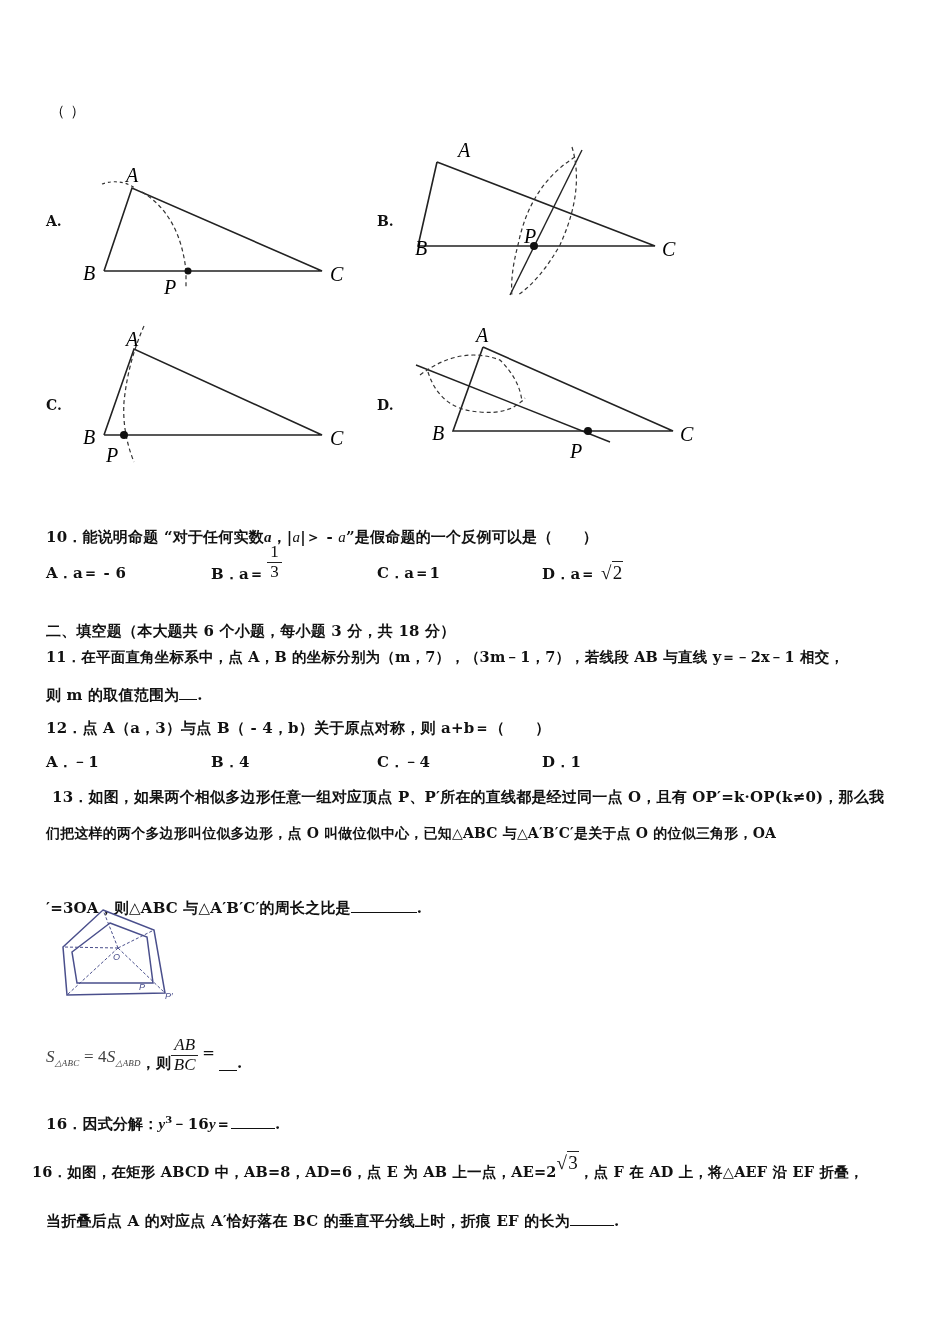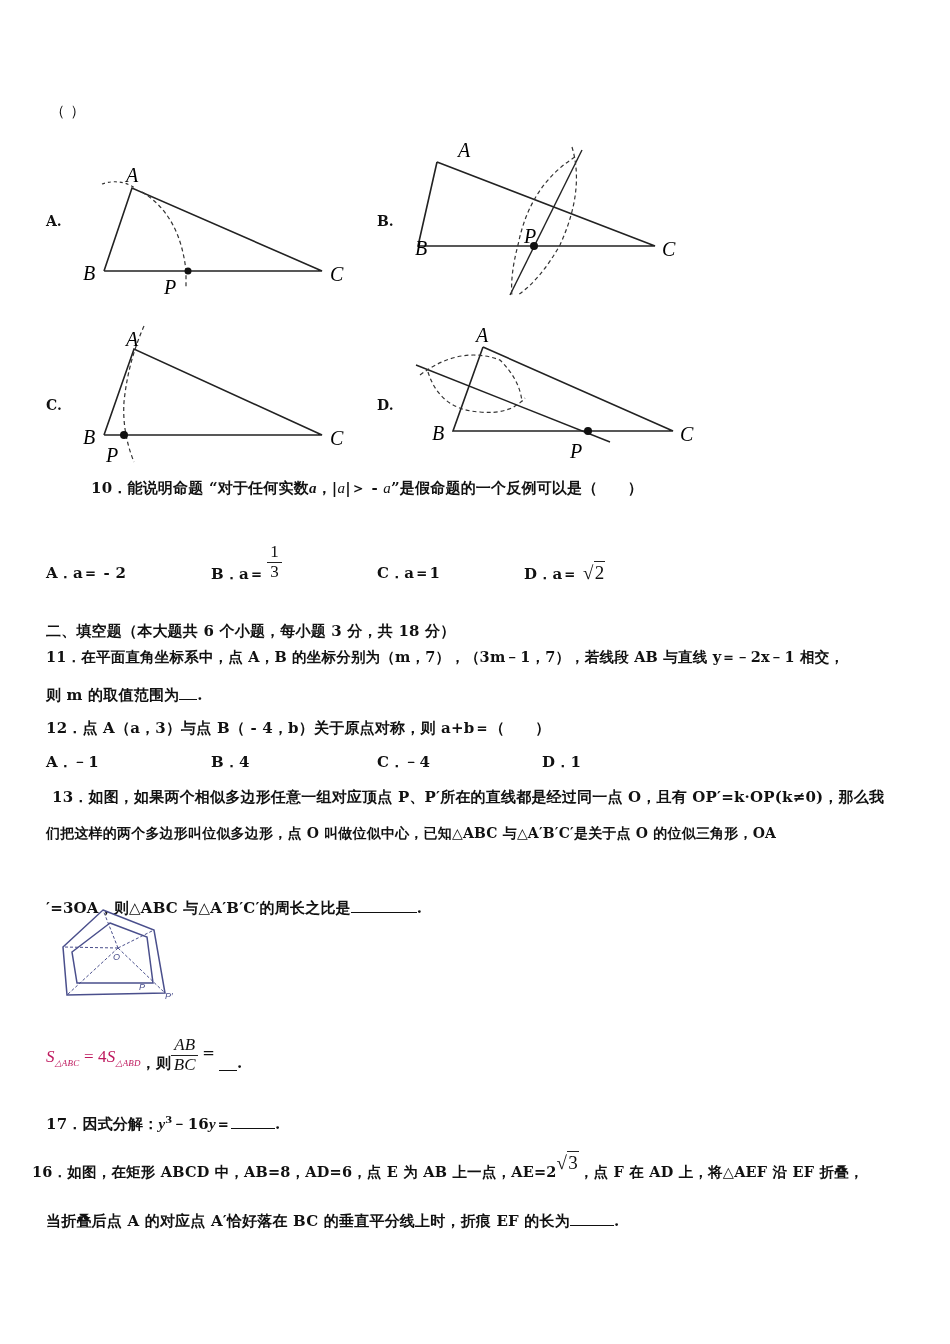--- a/index.html
+++ b/index.html
@@ -9,21 +9,21 @@
   .txt { font-size: 15px; font-weight: bold; white-space: nowrap; letter-spacing: 0.2px; }
   .opt-label { font-size: 14px; font-weight: bold; }
   .fig svg { display: block; }
   .ital { font-style: italic; font-family: "Liberation Serif", serif; }
   .frac { display: inline-flex; flex-direction: column; align-items: center; vertical-align: middle; font-weight: normal; font-family: "Liberation Serif", serif; font-size: 17px; line-height: 1.1; }
   .frac .num { border-bottom: 1px solid #222; padding: 0 3px; }
   .sqrt { font-family: "Liberation Serif", serif; font-weight: normal; font-size: 19px; }
   .sqrt .rad { border-top: 1px solid #222; padding: 0 1px; }
   .blank { display: inline-block; border-bottom: 1.5px solid #111; height: 14px; vertical-align: baseline; }
   sup { font-size: 10px; }
-  .math-s { font-family: "Liberation Serif", serif; font-style: italic; font-weight: normal; font-size: 17px; color: #be185d; text-align: right; }
+  .math-s { font-family: "Liberation Serif", serif; font-style: italic; font-weight: normal; font-size: 17px; color: #404040; text-align: right; }
   .math-s sub { font-size: 9px; }
 </style>
 </head>
 <body>
 
 <div class="abs txt" style="left:50px;top:102px;font-weight:normal;">（ ）</div>
 
 <div class="abs opt-label" style="left:46px;top:213px;">A.</div>
 <div class="abs fig" style="left:80px;top:160px;">
   <svg width="280" height="140" viewBox="0 0 280 140">
@@ -74,39 +74,39 @@
     <path d="M10,55 Q50,25 90,40 Q110,60 112,82" fill="none" stroke="#333" stroke-width="1.2" stroke-dasharray="4,3"></path>
     <path d="M18,52 Q30,90 70,92 Q100,95 115,78" fill="none" stroke="#333" stroke-width="1.2" stroke-dasharray="4,3"></path>
     <circle cx="178" cy="111" r="4" fill="#111"></circle>
     <text x="66" y="22" class="ital" font-size="20">A</text>
     <text x="22" y="120" class="ital" font-size="20">B</text>
     <text x="270" y="121" class="ital" font-size="20">C</text>
     <text x="160" y="138" class="ital" font-size="20">P</text>
   </svg>
 </div>
 
-<div class="abs txt" style="left:46px;top:479px;margin-left:45px;">
+<div class="abs txt" style="left:46px;top:528px;">
   <span>10．能说明命题 “对于任何实数</span><span class="ital">a</span><span>，|</span><span class="ital" style="font-weight:normal;">a</span><span>|＞ - </span><span class="ital" style="font-weight:normal;">a</span><span>”是假命题的一个反例可以是（　　）</span>
 </div>
 
 <div class="abs txt" style="left:46px;top:564px;">
-  <span>A．</span><span>a＝ - 2</span>
+  <span>A．</span><span>a＝ - 6</span>
 </div>
 <div class="abs txt" style="left:211px;top:540px;display:flex;align-items:center;height:44px;">
   <span style="margin-top:24px;">B．</span>
     <span style="margin-top:24px;">a＝</span>
   <span class="frac" style="margin-left:3px;">
       <span class="num">1</span>
       <span>3</span>
     </span>
 </div>
 <div class="abs txt" style="left:377px;top:564px;">
   <span>C．</span><span>a＝1</span>
 </div>
-<div class="abs txt" style="left:524px;top:562px;">
+<div class="abs txt" style="left:542px;top:562px;">
   <span>D．</span><span>a＝</span>
   <span class="sqrt">√<span class="rad">2</span></span>
 </div>
 
 <div class="abs txt" style="left:46px;top:622px;">二、填空题（本大题共 6 个小题，每小题 3 分，共 18 分）</div>
 
 <div class="abs txt" style="left:46px;top:648px;font-size:14.5px;">11．在平面直角坐标系中，点 A，B 的坐标分别为（m，7），（3m﹣1，7），若线段 AB 与直线 y＝﹣2x﹣1 相交，</div>
 <div class="abs txt" style="left:46px;top:685px;">
   <span>则 m 的取值范围为</span><span class="blank" style="width:18px;"></span><span>.</span>
 </div>
@@ -148,21 +148,21 @@
   <span class="frac ital" style="">
       <span class="num">AB</span>
       <span>BC</span>
     </span>
   <span style="font-weight:normal;margin:0 4px;margin-top:-4px;">=</span>
   <span class="blank" style="width:18px;margin-top:16px;"></span>
     <span style="margin-top:16px;">.</span>
 </div>
 
 <div class="abs txt" style="left:46px;top:1114px;">
-  <span>17．因式分解：</span><span class="ital">y</span><sup>3</sup><span>﹣16</span><span class="ital">y</span><span>＝</span><span class="blank" style="width:44px;"></span><span>.</span>
+  <span>16．因式分解：</span><span class="ital">y</span><sup>3</sup><span>﹣16</span><span class="ital">y</span><span>＝</span><span class="blank" style="width:44px;"></span><span>.</span>
 </div>
 
 <div class="abs txt" style="left:32px;top:1160px;font-size:14.5px;">
   <span>16．如图，在矩形 ABCD 中，AB=8，AD=6，点 E 为 AB 上一点，AE=2</span><span class="sqrt" style="position:relative;top:-8px;">√<span class="rad">3</span></span><span>，点 F 在 AD 上，将△AEF 沿 EF 折叠，</span>
 </div>
 <div class="abs txt" style="left:46px;top:1211px;text-align:right;">
   <span>当折叠后点 A 的对应点 A′恰好落在 BC 的垂直平分线上时，折痕 EF 的长为</span><span class="blank" style="width:44px;"></span><span>.</span>
 </div>
 
 </body></html>

